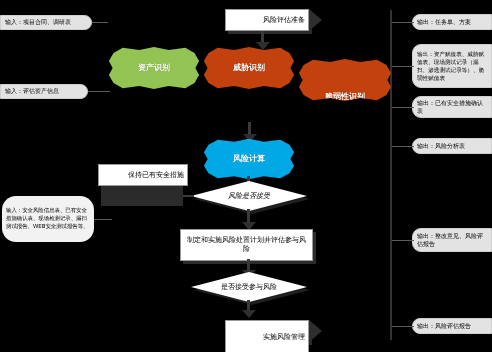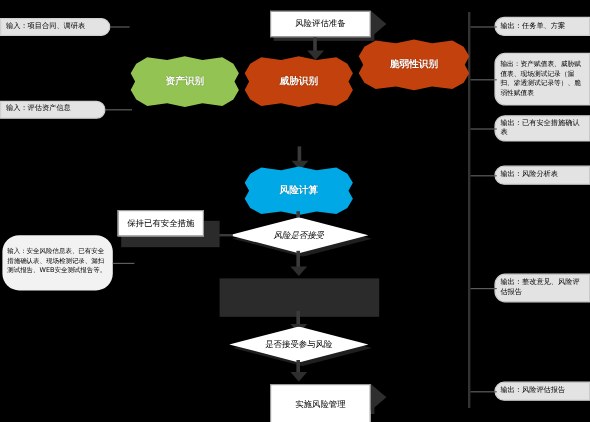--- a/index.html
+++ b/index.html
@@ -11,21 +11,21 @@
   }
   #canvas {
     position: relative;
     width: 492px; height: 352px;
     background: #000000;
   }
   .node {
     position: absolute;
     display: flex;
     align-items: center;
-    justify-content: center;
+    justify-content: flex-end;
     text-align: center;
     line-height: 1.25;
     white-space: pre-line;
   }
   
   .proc {
     background: #ffffff;
     color: #000000;
     border: 1px solid #9a9a9a;
     font-size: 7px;
@@ -191,21 +191,21 @@
   <div class="arrow-down" style="left:256px; top:42px;"></div>
 
   <div class="node blob blob-green-light" style="left:108px; top:46px; width:92px; height:44px;">
     <span>资产识别</span>
   </div>
 
   <div class="node blob blob-green-mid" style="left:203px; top:46px; width:92px; height:44px;">
     <span>威胁识别</span>
   </div>
 
-  <div class="node blob blob-green-mid" style="left:298px; top:32px; width:94px; height:44px;">
+  <div class="node blob blob-green-mid" style="left:298px; top:58px; width:94px; height:44px;align-items:flex-end;">
     <span>脆弱性识别</span>
   </div>
 
 
   <div class="conn" style="left:248px; top:122px; width:3px; height:16px;"></div>
   <div class="arrow-down" style="left:243px; top:134px;"></div>
 
   <div class="node blob blob-blue" style="left:203px; top:138px; width:92px; height:42px;">
     <span>风险计算</span>
   </div>
@@ -214,28 +214,31 @@
 
   <div class="diamond-shadow" style="left:194px; top:184px; width:116px; height:30px;"></div>
   <div class="node diamond" style="left:191px; top:181px; width:116px; height:30px;font-style:italic;">
     <span>风险是否接受</span>
   </div>
 
   <div class="conn" style="left:152px; top:195px; width:42px; height:2px;"></div>
   <div class="arrow-left" style="left:143px; top:187px;"></div>
 
   <div class="proc-shadow" style="left:101px; top:184px; width:82px; height:22px;"></div>
-  <div class="node proc" style="left:98px; top:175px; width:72px; height:22px;">
+  <div class="node proc" style="left:98px; top:164px; width:90px; height:22px;">
     <span>保持已有安全措施</span>
   </div>
 
   <div class="conn" style="left:247px; top:209px; width:3px; height:18px;"></div>
   <div class="arrow-down" style="left:242px; top:222px;"></div>
 
   <div class="proc-shadow" style="left:183px; top:232px; width:133px; height:32px;"></div>
+  <div class="node proc" style="left:180px; top:229px; width:133px; height:32px;">
+    <span>制定和实施风险处置计划并评估参与风险</span>
+  </div>
 
   <div class="conn" style="left:247px; top:259px; width:3px; height:16px;"></div>
   <div class="arrow-down" style="left:242px; top:270px;"></div>
 
   <div class="diamond-shadow" style="left:194px; top:275px; width:116px; height:30px;"></div>
   <div class="node diamond" style="left:191px; top:272px; width:116px; height:30px;">
     <span>是否接受参与风险</span>
   </div>
 
   <div class="conn" style="left:247px; top:300px; width:3px; height:14px;"></div>

